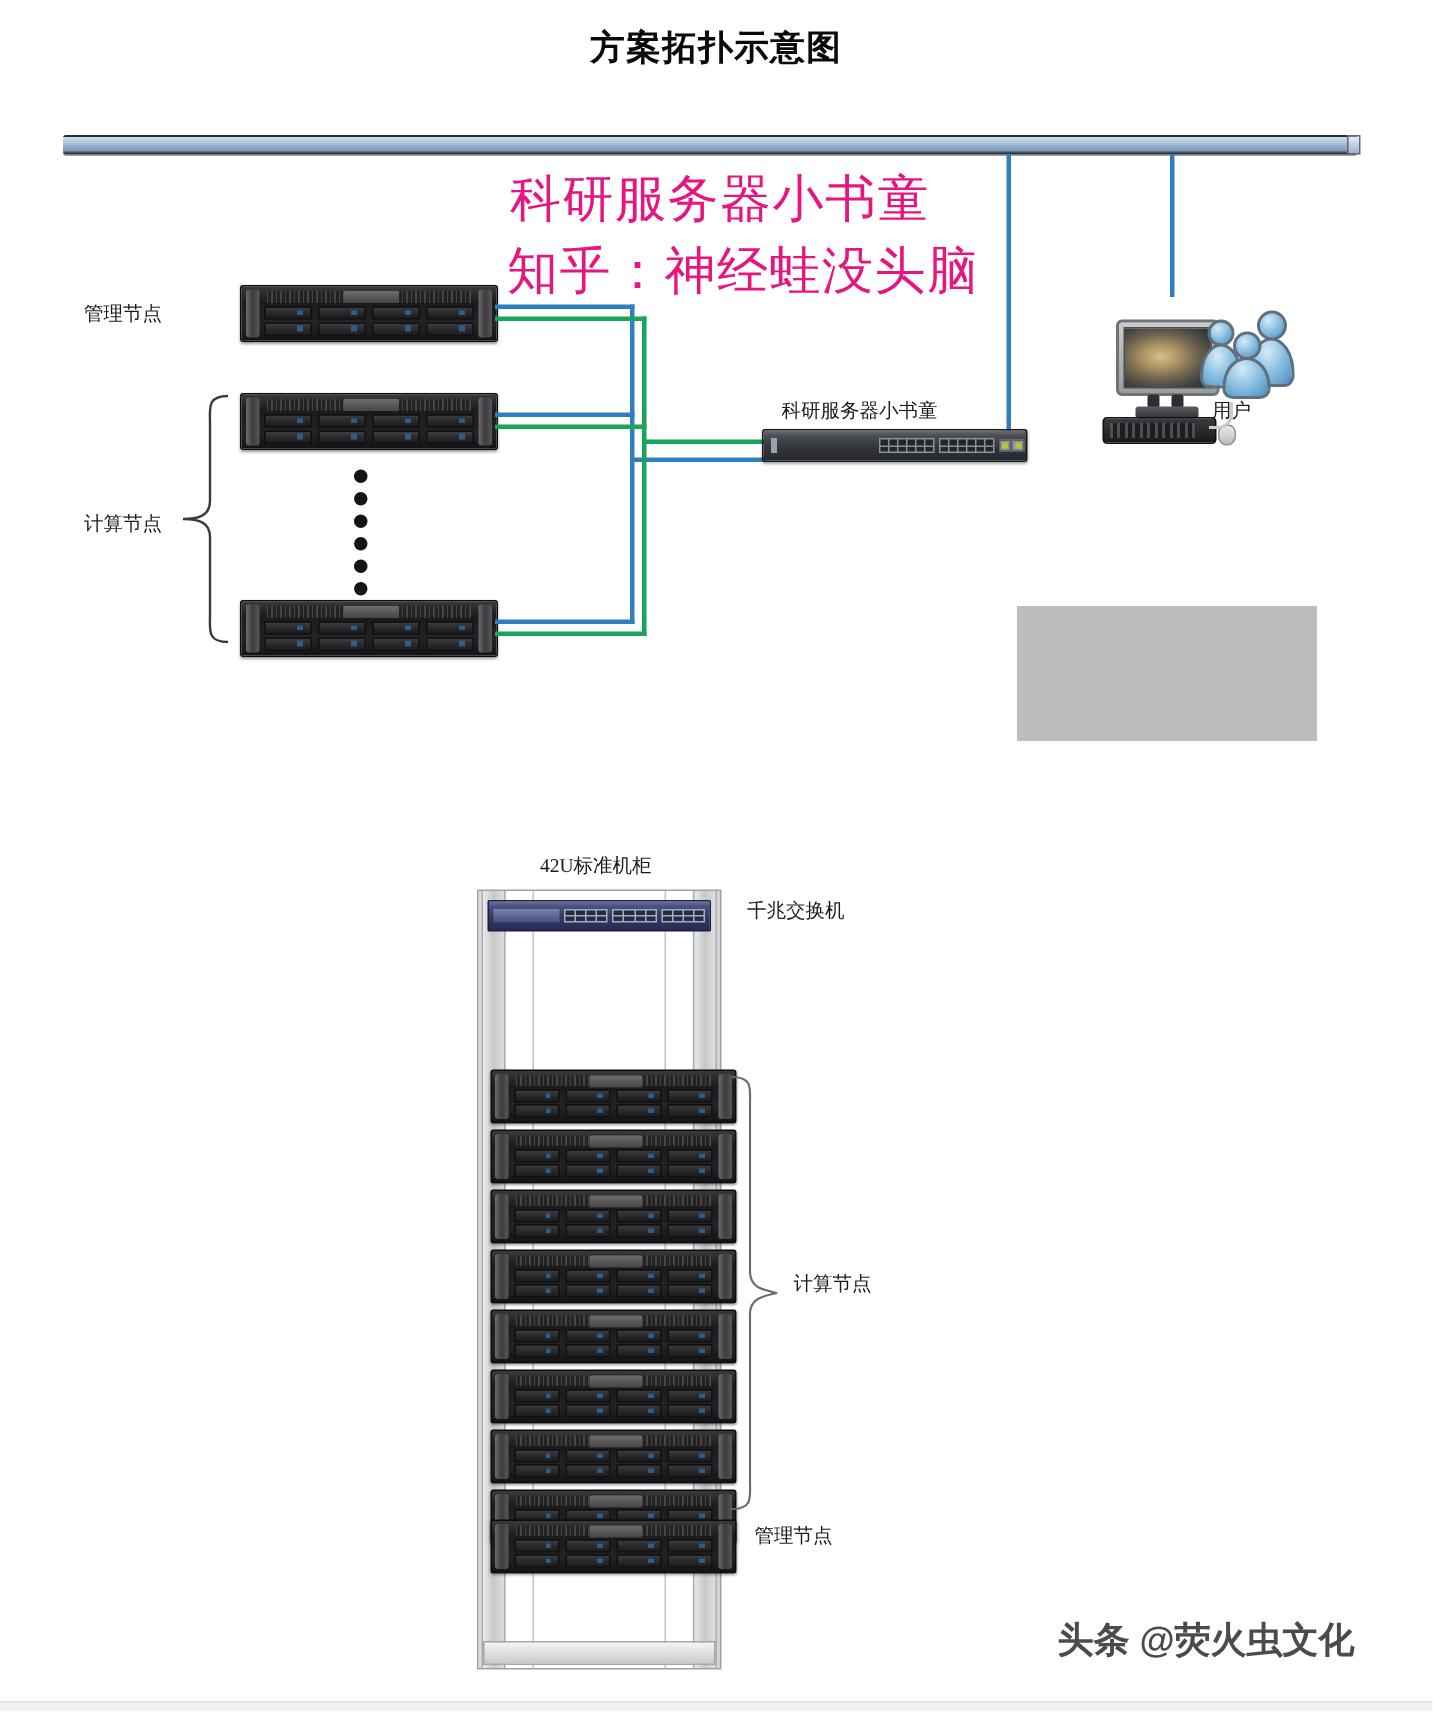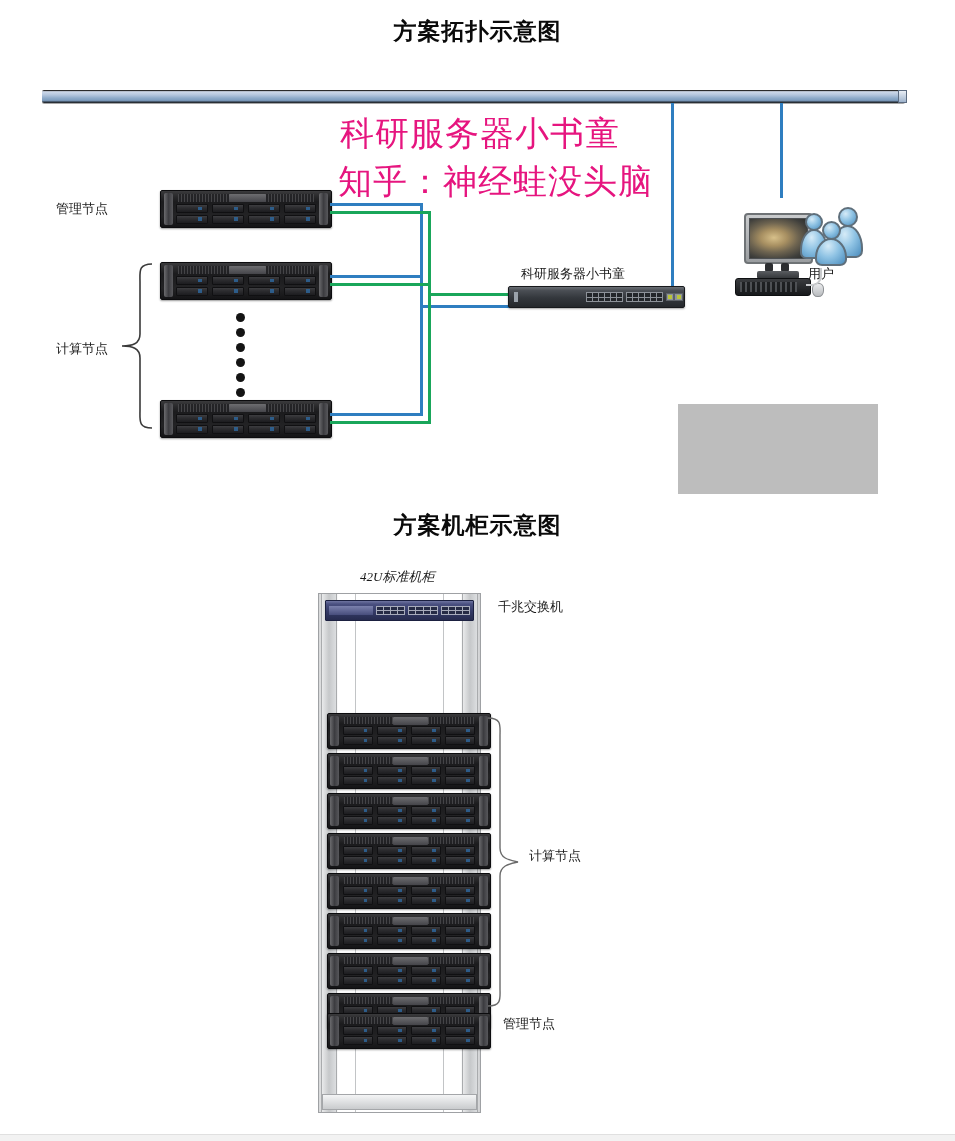--- a/index.html
+++ b/index.html
@@ -534,23 +534,22 @@
     </div>
   </div>
 
   <div class="cn-label abs" style="left:808px; top:265px;">用户</div>
 
   <div class="legend-shadow" style="left:678px; top:404px; width:200px; height:90px;"></div>
 
   <div class="wm-main" style="left:338px; top:160px;">知乎：神经蛙没头脑</div>
   <div class="wm-main" style="left:340px; top:112px;">科研服务器小书童</div>
 
-  <div class="title abs" style="left:0; top:510px; width:955px;">方案机柜示意图</div>
-
-  <div class="cn-label abs" style="left:360px; top:568px;font-style:italic;">42U标准机柜</div>
+
+  <div class="cn-label abs" style="left:360px; top:568px;">42U标准机柜</div>
 
   <div class="rack-outer" style="left:318px; top:593px; width:163px; height:520px;">
     <div class="rack-rail" style="left:2px;"></div>
     <div class="rack-rail" style="right:2px;"></div>
     <div class="rack-inner-line" style="left:36px;"></div>
     <div class="rack-inner-line" style="right:36px;"></div>
   </div>
   <div class="rack-bottom-plinth" style="left:322px; top:1094px; width:155px; height:16px;"></div>
 
   <div class="rack-switch" style="left:325px; top:600px; width:149px; height:21px;">
@@ -736,16 +735,17 @@
 
   <div class="brace abs" style="left:486px; top:716px;">
     <svg width="40" height="292" viewBox="0 0 40 292">
       <path d="M2 2 C16 2 14 10 14 20 L14 132 C14 142 22 144 32 146 C22 148 14 150 14 160 L14 272 C14 282 16 290 2 290" fill="none" stroke="#6a6a6a" stroke-width="1.4"></path>
     </svg>
   </div>
   <div class="cn-label abs" style="left:529px; top:847px;">计算节点</div>
 
   <div class="cn-label abs" style="left:503px; top:1015px;">管理节点</div>
 
+  <div class="wm-corner" style="left:705px; top:1077px;">头条 @荧火虫文化</div>
 
   <div class="bottom-rule"></div>
 
 </div>
 
 </body></html>

